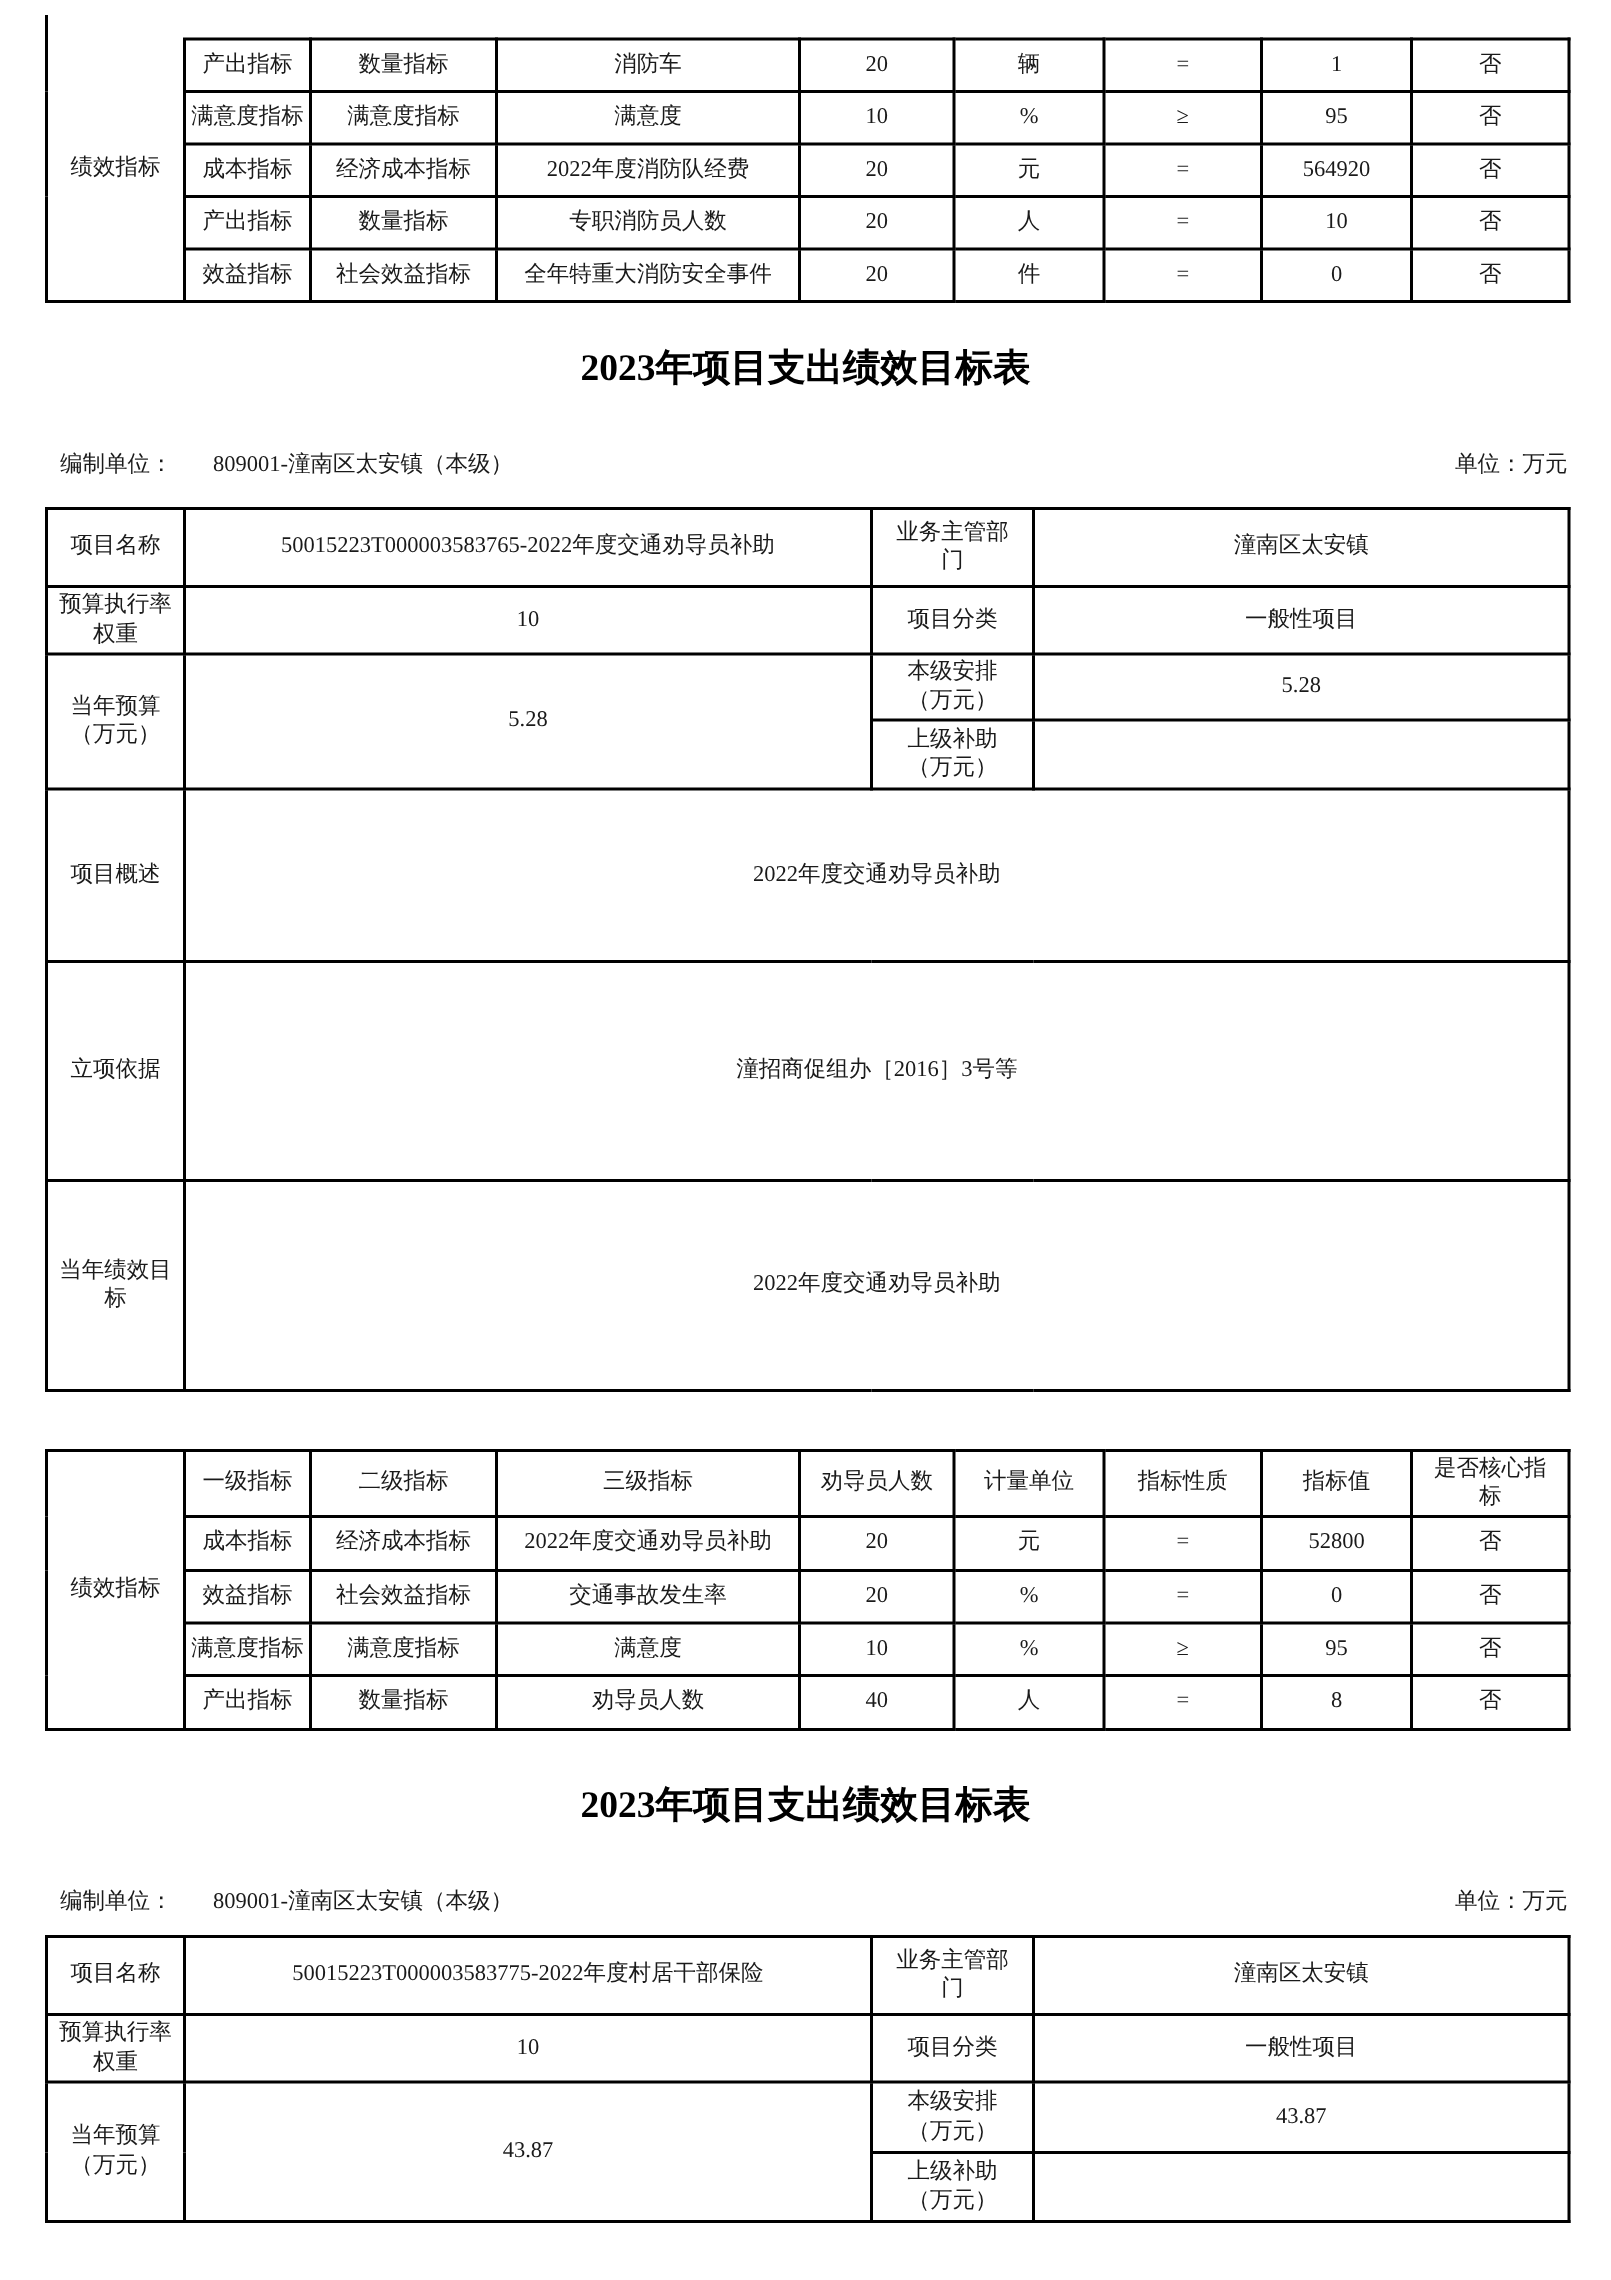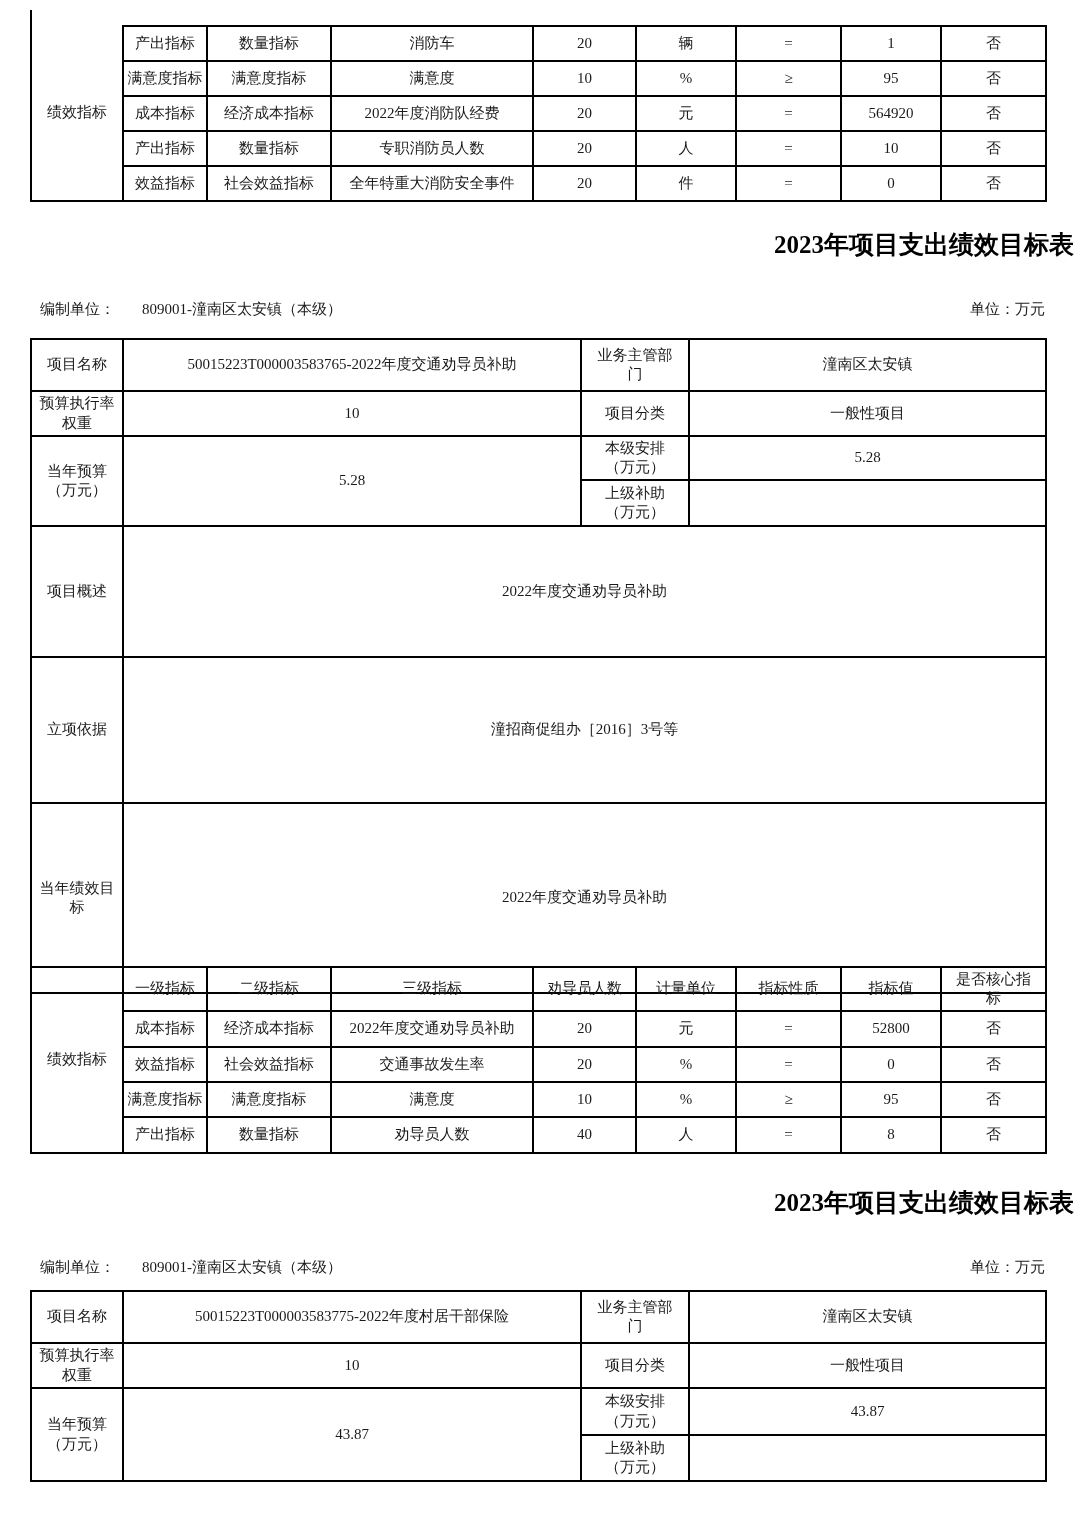--- a/index.html
+++ b/index.html
@@ -12,21 +12,21 @@
   table.grid td {
     border:2px solid #000; font-size:15px; line-height:1.28;
     padding:1px 2px; text-align:center; vertical-align:middle;
     overflow:hidden; word-break:break-all;
   }
   .tl { text-align:left; padding-left:5px;margin-top:28px; }
   .wrap { white-space:pre-line; }
   .no-top { border-top:none !important; }
   .carry-label { padding-bottom:40px; }
   .doc-title {
-    position:absolute; left:0; width:1074px; text-align:right;
+    position:absolute; left:0; width:1074px; text-align:center;
     font-size:25px; font-weight:bold; color:#000; margin:0;
   }
   .meta {
     position:absolute; left:30px; width:1015px; display:flex;
     justify-content:space-between; align-items:flex-end; font-size:15px;
   }
   .meta .lbl-gap { margin-left:27px; }
   .meta-left { padding-left:10px; }
   .stub { position:absolute; background:#000; }
 </style>
@@ -138,29 +138,29 @@
       <td rowspan="2">5.28</td>
       <td class="wrap">本级安排
 （万元）</td>
       <td>5.28</td>
     </tr>
     <tr style="height:46px">
       <td class="wrap">上级补助
 （万元）</td>
       <td></td>
     </tr>
-    <tr style="height:131px">
+    <tr style="height:115px">
       <td>项目概述</td>
       <td colspan="3" class="tl">2022年度交通劝导员补助</td>
     </tr>
     <tr style="height:146px">
       <td>立项依据</td>
       <td colspan="3" class="tl">潼招商促组办［2016］3号等</td>
     </tr>
-    <tr style="height:190px">
+    <tr style="height:140px">
       <td class="wrap">当年绩效目
 标</td>
       <td colspan="3" class="tl">2022年度交通劝导员补助</td>
     </tr>
   </tbody>
     </table>
 
   <table class="grid" style="left:30px; top:966px; width:1015px;">
     <colgroup>
       <col style="width:92px">

